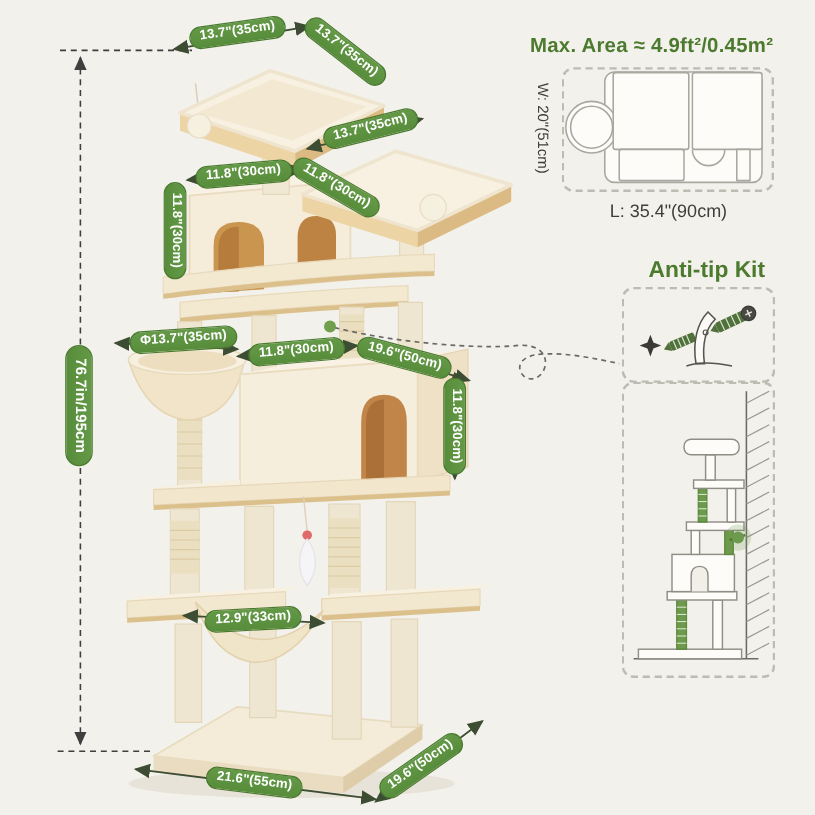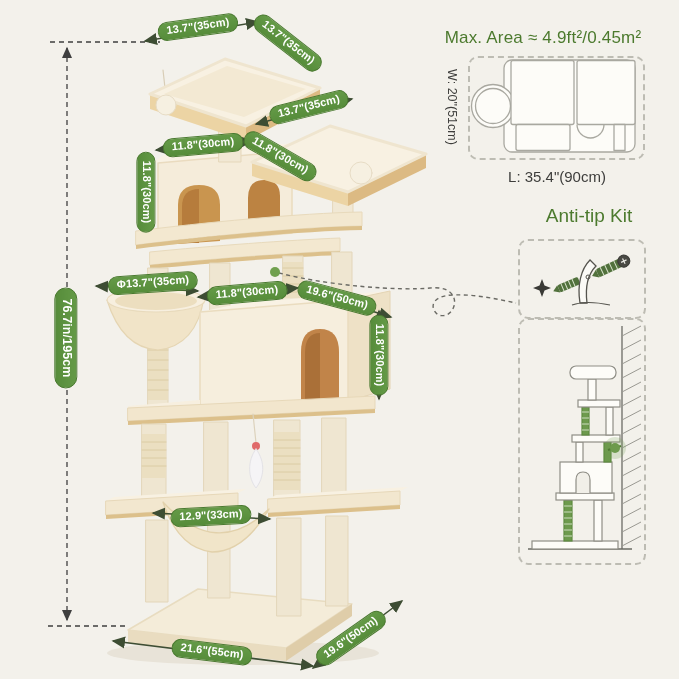--- a/index.html
+++ b/index.html
@@ -19,21 +19,21 @@
     padding:1px 8px 2px 8px;
     border-radius:20px;
     white-space:nowrap;
     letter-spacing:0.1px;
   }
   .pill--tall{font-size:12.5px;padding:2px 10px 3px 10px;}
   .green-heading{
     position:absolute;
     transform:translate(-50%,-50%);
     color:#4c7a2e;
-    font-weight:normal;
+    font-weight:bold;
     white-space:nowrap;
   }
   .max-area-title{font-size:17px;letter-spacing:0.2px;}
   .anti-tip-title{font-size:19px;}
   .dash-box{
     position:absolute;
     border:2px dashed #bdbcb3;
     border-radius:10px;
     box-sizing:border-box;
   }
@@ -233,21 +233,21 @@
         <rect x="46" y="66.5" width="54" height="26" rx="2"></rect>
         <path d="M107,66.5 A13.5,13.5 0 0 0 134,66.5" fill="none"></path>
         <rect x="144" y="66.5" width="11" height="26"></rect>
       </g>
     </svg>
   </div>
 
   <div class="plain-label w-label" style="left:452px;top:107px">W: 20"(51cm)</div>
   <div class="plain-label l-label" style="left:557px;top:176px">L: 35.4"(90cm)</div>
 
-  <div class="green-heading anti-tip-title" style="left:589px;top:216px">Anti-tip Kit</div>
+  <div class="green-heading anti-tip-title" style="left:589px;top:226px">Anti-tip Kit</div>
 
   <div class="dash-box screw-box">
     <svg width="124" height="76" viewBox="0 0 124 76">
 
       <path d="M22,38 L24.5,44.5 L31,47 L24.5,49.5 L22,56 L19.5,49.5 L13,47 L19.5,44.5 Z" fill="#3a3a36"></path>
 
       <g transform="rotate(-23 48 44)">
         <polygon points="38,40 32,44 38,48" fill="#51713c"></polygon>
         <rect x="38" y="40" width="22" height="8" rx="2" fill="#51713c"></rect>
         <path d="M42,40 v8 M46,40 v8 M50,40 v8 M54,40 v8" stroke="#d8e3cc" stroke-width="1"></path>

